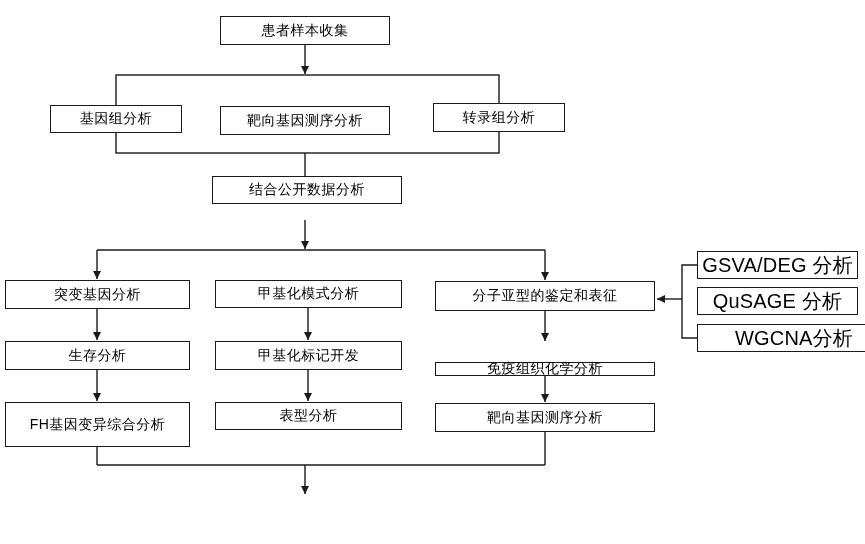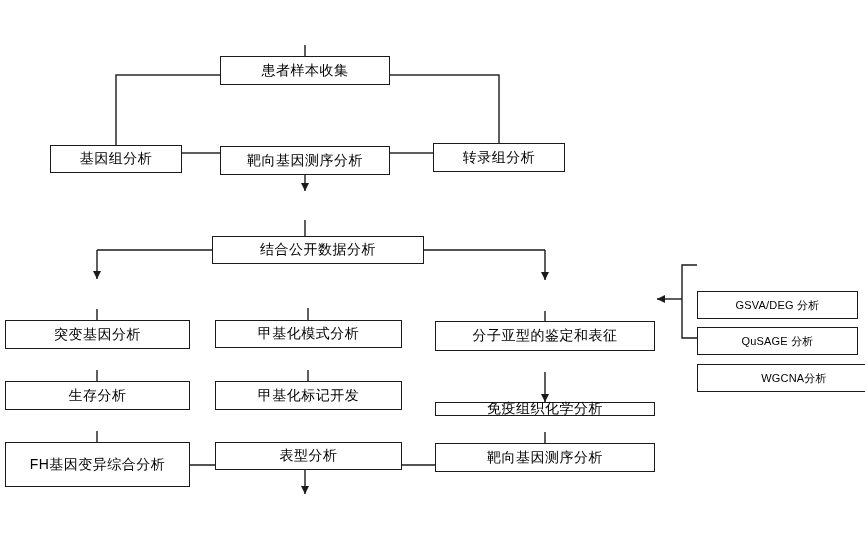--- a/index.html
+++ b/index.html
@@ -22,23 +22,22 @@
     background: #ffffff;
     border: 1.6px solid #1a1a1a;
     display: flex;
     align-items: center;
     justify-content: center;
     font-size: 14px;
     color: #000000;
     letter-spacing: 0.5px;
     white-space: nowrap;
     z-index: 2;
-    margin-top: 40px;
   }
-  .node.latin { font-size: 11px; letter-spacing: 0.2px; }
+  .node.latin { font-size: 20px; letter-spacing: 0.2px; }
   .edge { stroke: #1a1a1a; stroke-width: 1.4; fill: none; }
 </style>
 </head>
 <body>
 
 <div id="canvas">
 
   <svg id="connectors" viewBox="0 0 865 544" xmlns="http://www.w3.org/2000/svg">
     <defs>
       <marker id="ah" markerUnits="userSpaceOnUse" markerWidth="10" markerHeight="10" refX="8" refY="4" orient="auto">
@@ -77,21 +76,21 @@
   </div>
 
   <div class="node" style="left:220px;top:106px;width:170px;height:29px">
     <span>靶向基因测序分析</span>
   </div>
 
   <div class="node" style="left:433px;top:103px;width:132px;height:29px">
     <span>转录组分析</span>
   </div>
 
-  <div class="node" style="left:212px;top:196px;width:212px;height:28px">
+  <div class="node" style="left:212px;top:176px;width:190px;height:28px">
     <span>结合公开数据分析</span>
   </div>
 
   <div class="node" style="left:5px;top:280px;width:185px;height:29px">
     <span>突变基因分析</span>
   </div>
 
   <div class="node" style="left:5px;top:341px;width:185px;height:29px">
     <span>生存分析</span>
   </div>

